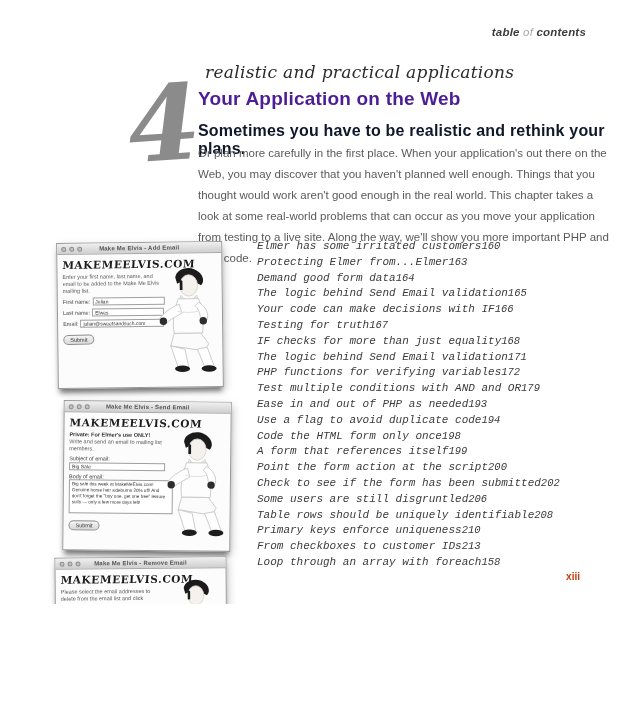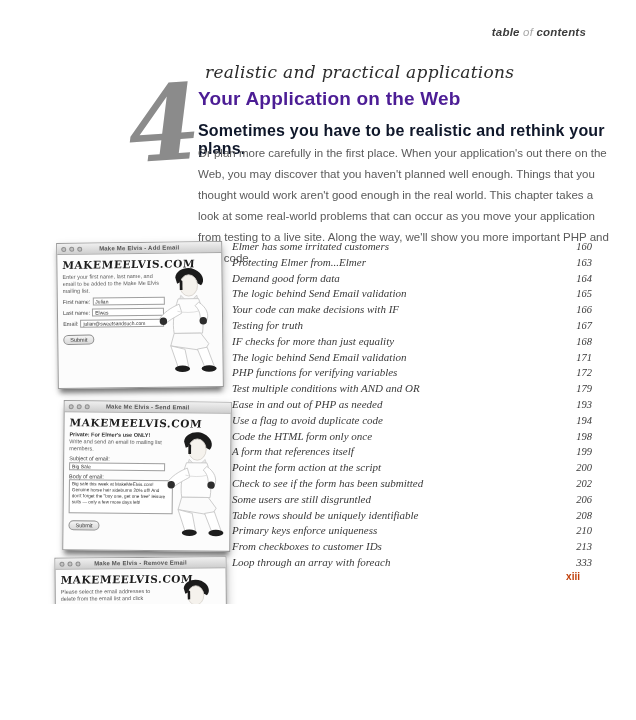--- a/index.html
+++ b/index.html
@@ -43,24 +43,24 @@
   .intro {
     position:absolute; left:198px; top:143px; width:416px;
     font-size:11.5px; line-height:21px; color:#5a5a5a;
   }
 
   
   .toc {
     position:absolute; left:232px; top:240px; width:360px;
   }
   .toc-row {
-    display:flex; justify-content:space-between; align-items:baseline;
+    display:flex; align-items:baseline;
     height:15.8px;
-    font-family:Liberation Serif, serif; font-style:italic;
-    font-size:11px; color:#3a3a3a;
+    font-family:Liberation Mono, monospace; font-style:italic;
+    font-size:11px; color:#3a3a3a;margin-left:25px;
   }
   .toc-row .pg { font-size:10.5px; color:#3a3a3a; }
 
   
   .shot {
     position:absolute; background:#fcfcfc; border:1px solid #9a9a9a;
     box-shadow:0 6px 5px -2px rgba(0,0,0,.45), 2px 3px 8px rgba(0,0,0,.18);
   }
   .shot-1 { left:57px;  top:242px; width:166px; height:146px; transform:rotate(-0.7deg); }
   .shot-2 { left:63px;  top:401px; width:168px; height:150px; transform:rotate(0.6deg); }
@@ -220,21 +220,21 @@
       <span class="pg">210</span>
     </div>
 
     <div class="toc-row">
       <span>From checkboxes to customer IDs</span>
       <span class="pg">213</span>
     </div>
 
     <div class="toc-row">
       <span>Loop through an array with foreach</span>
-      <span class="pg">333</span>
+      <span class="pg">158</span>
     </div>
   </div>
 
   <div class="shot shot-1">
     <div class="titlebar">
       <div class="lights">
         <span class="light"></span>
         <span class="light"></span>
         <span class="light"></span>
       </div>

